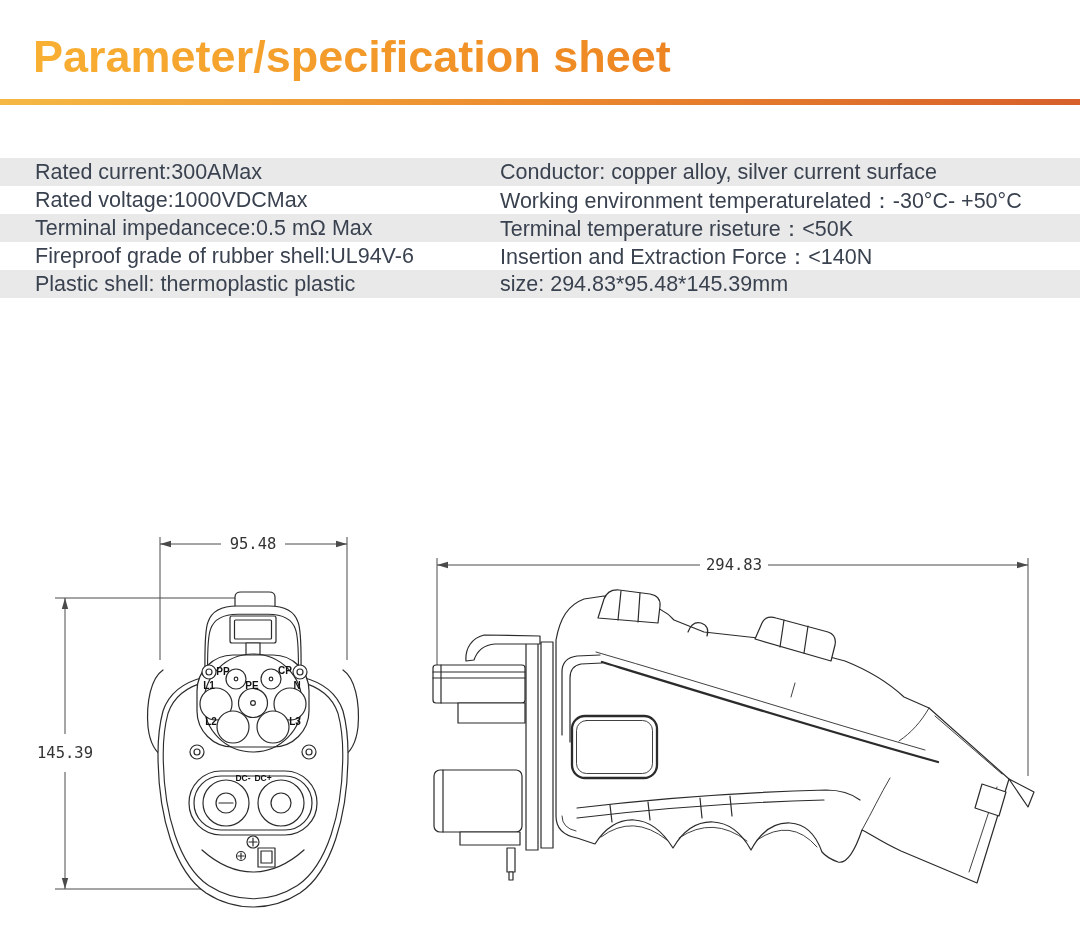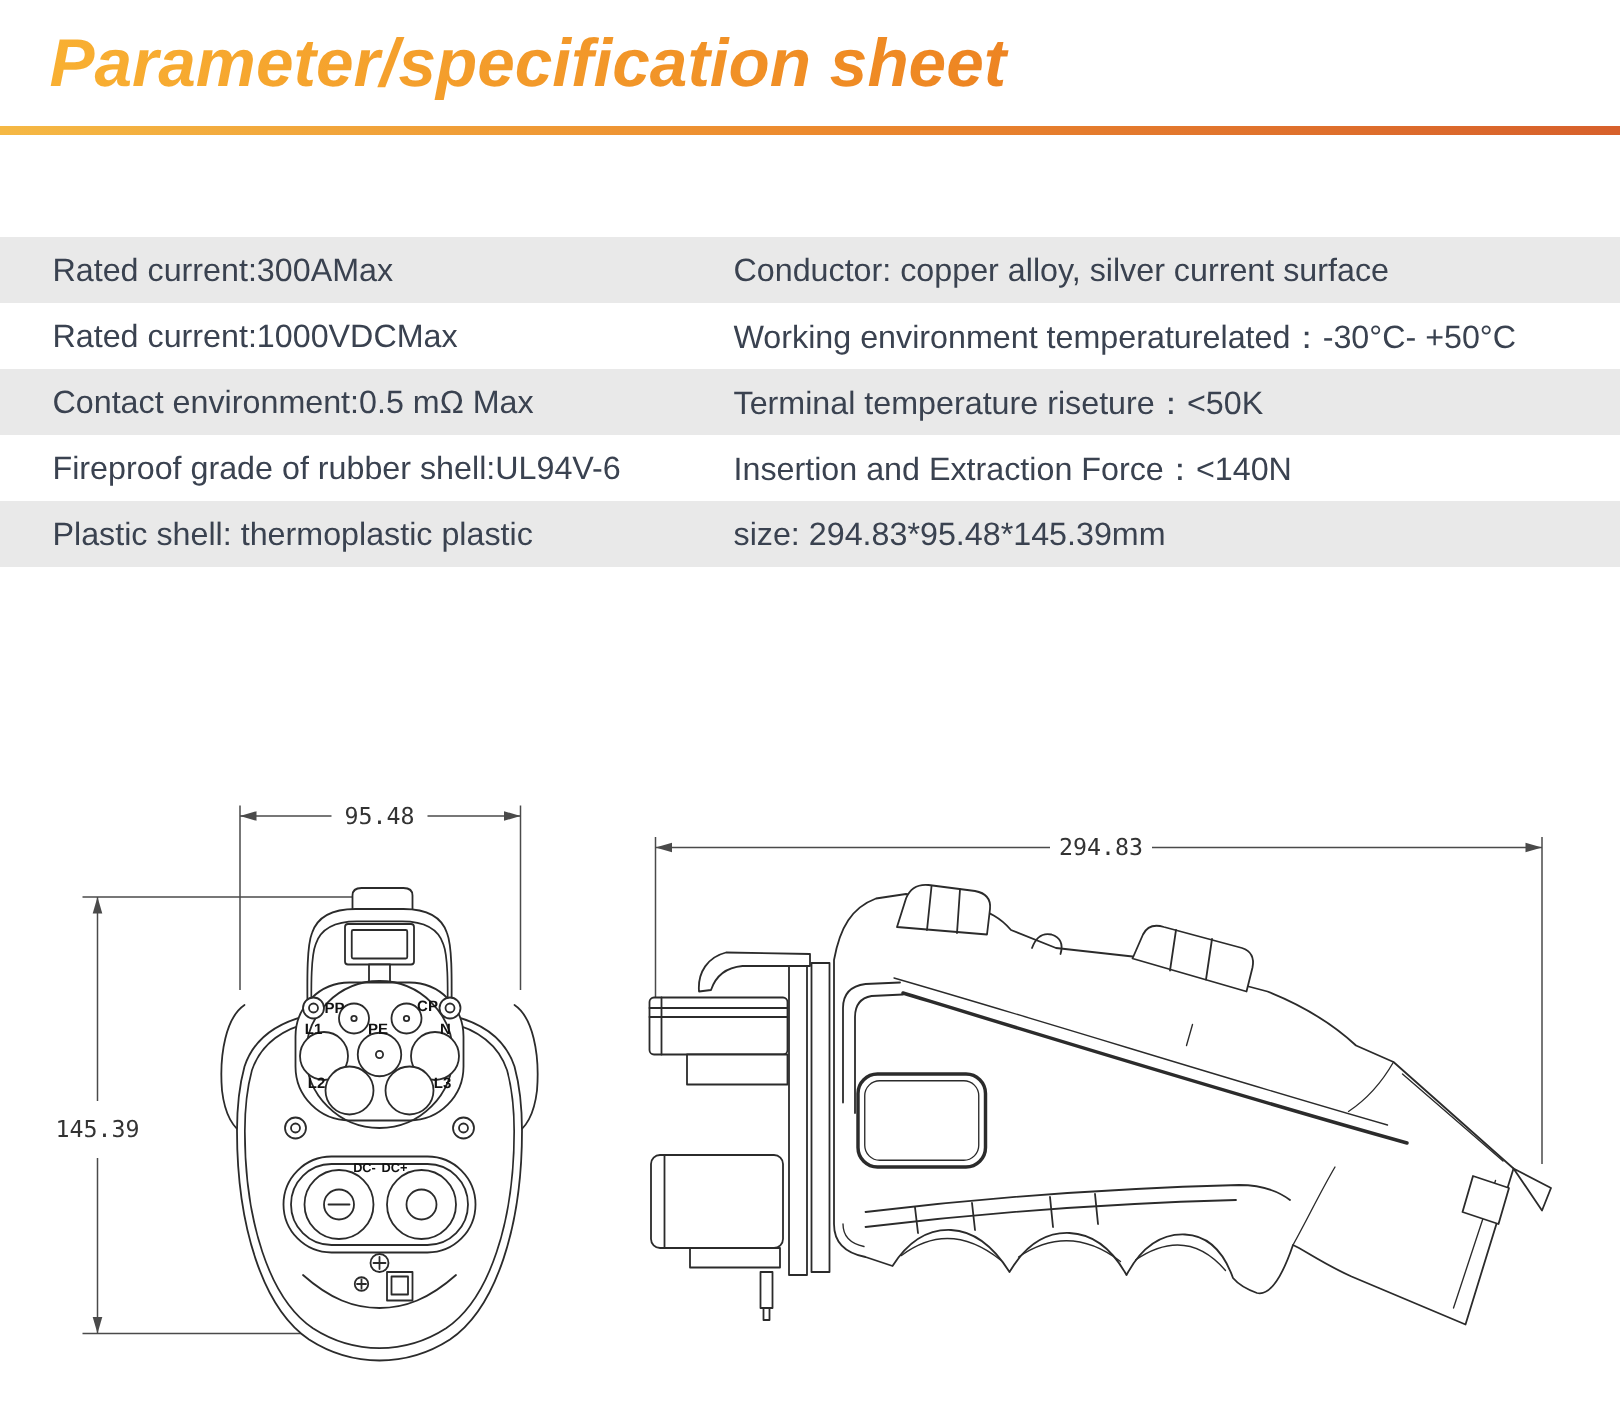--- a/index.html
+++ b/index.html
@@ -7,46 +7,46 @@
     position:relative;
     width:1080px;height:944px;
     background:#fff;
     font-family:"Liberation Sans",sans-serif;
     overflow:hidden;
   }
   
   .page-header{position:absolute;top:0;left:0;width:1080px;}
   .page-title{
     margin:0;
-    padding:17px 0 0 33px;
+    padding:32px 0 0 33px;
     font-size:45px;
     line-height:50px;
     font-weight:bold;
     letter-spacing:0px;
     background:linear-gradient(90deg,#f9b233 0%,#ef8a24 55%,#e4661a 100%);
     -webkit-background-clip:text;
     background-clip:text;
     color:transparent;
     -webkit-text-fill-color:transparent;
     white-space:nowrap;
-    font-style:italic;
   }
   .title-underline{
     margin-top:17px;
     width:1080px;height:6px;
     background:linear-gradient(90deg,#f5b844 0%,#ec8a2e 50%,#d7602b 100%);
   }
   
   .spec-table{position:absolute;top:158px;left:0;width:1080px;}
   .spec-row{
     display:flex;
     align-items:center;
-    height:44px;
+    height:28px;
     font-size:21.5px;
     color:#3a4250;
+    gap:11px;
   }
   .spec-row:nth-child(odd){background:#e9e9e9;}
   .spec-row:nth-child(even){background:#ffffff;}
   .spec-cell{white-space:nowrap;overflow:hidden;}
   .spec-cell.left{width:454px;padding-left:35px;flex:none;}
   .spec-cell.right{flex:1;}
   
   .drawings{position:absolute;top:520px;left:0;width:1069px;height:424px;}
   svg .art{stroke:#2b2b2b;stroke-width:1.2;fill:none;stroke-linejoin:round;stroke-linecap:round;}
   svg .fillw{fill:#ffffff;}
@@ -75,25 +75,25 @@
     <h1 class="page-title">Parameter/specification sheet</h1>
     <div class="title-underline"></div>
   </header>
 
   <section class="spec-table">
     <div class="spec-row">
       <div class="spec-cell left">Rated current:300AMax</div>
       <div class="spec-cell right">Conductor: copper alloy, silver current surface</div>
     </div>
     <div class="spec-row">
-      <div class="spec-cell left">Rated current:1000VDCMax</div>
+      <div class="spec-cell left">Rated voltage:1000VDCMax</div>
       <div class="spec-cell right">Working environment temperaturelated：-30°C- +50°C</div>
     </div>
     <div class="spec-row">
-      <div class="spec-cell left">Contact environment:0.5 mΩ Max</div>
+      <div class="spec-cell left">Terminal impedancece:0.5 mΩ Max</div>
       <div class="spec-cell right">Terminal temperature riseture：&lt;50K</div>
     </div>
     <div class="spec-row">
       <div class="spec-cell left">Fireproof grade of rubber shell:UL94V-6</div>
       <div class="spec-cell right">Insertion and Extraction Force：&lt;140N</div>
     </div>
     <div class="spec-row">
       <div class="spec-cell left">Plastic shell: thermoplastic plastic</div>
       <div class="spec-cell right">size: 294.83*95.48*145.39mm</div>
     </div>

